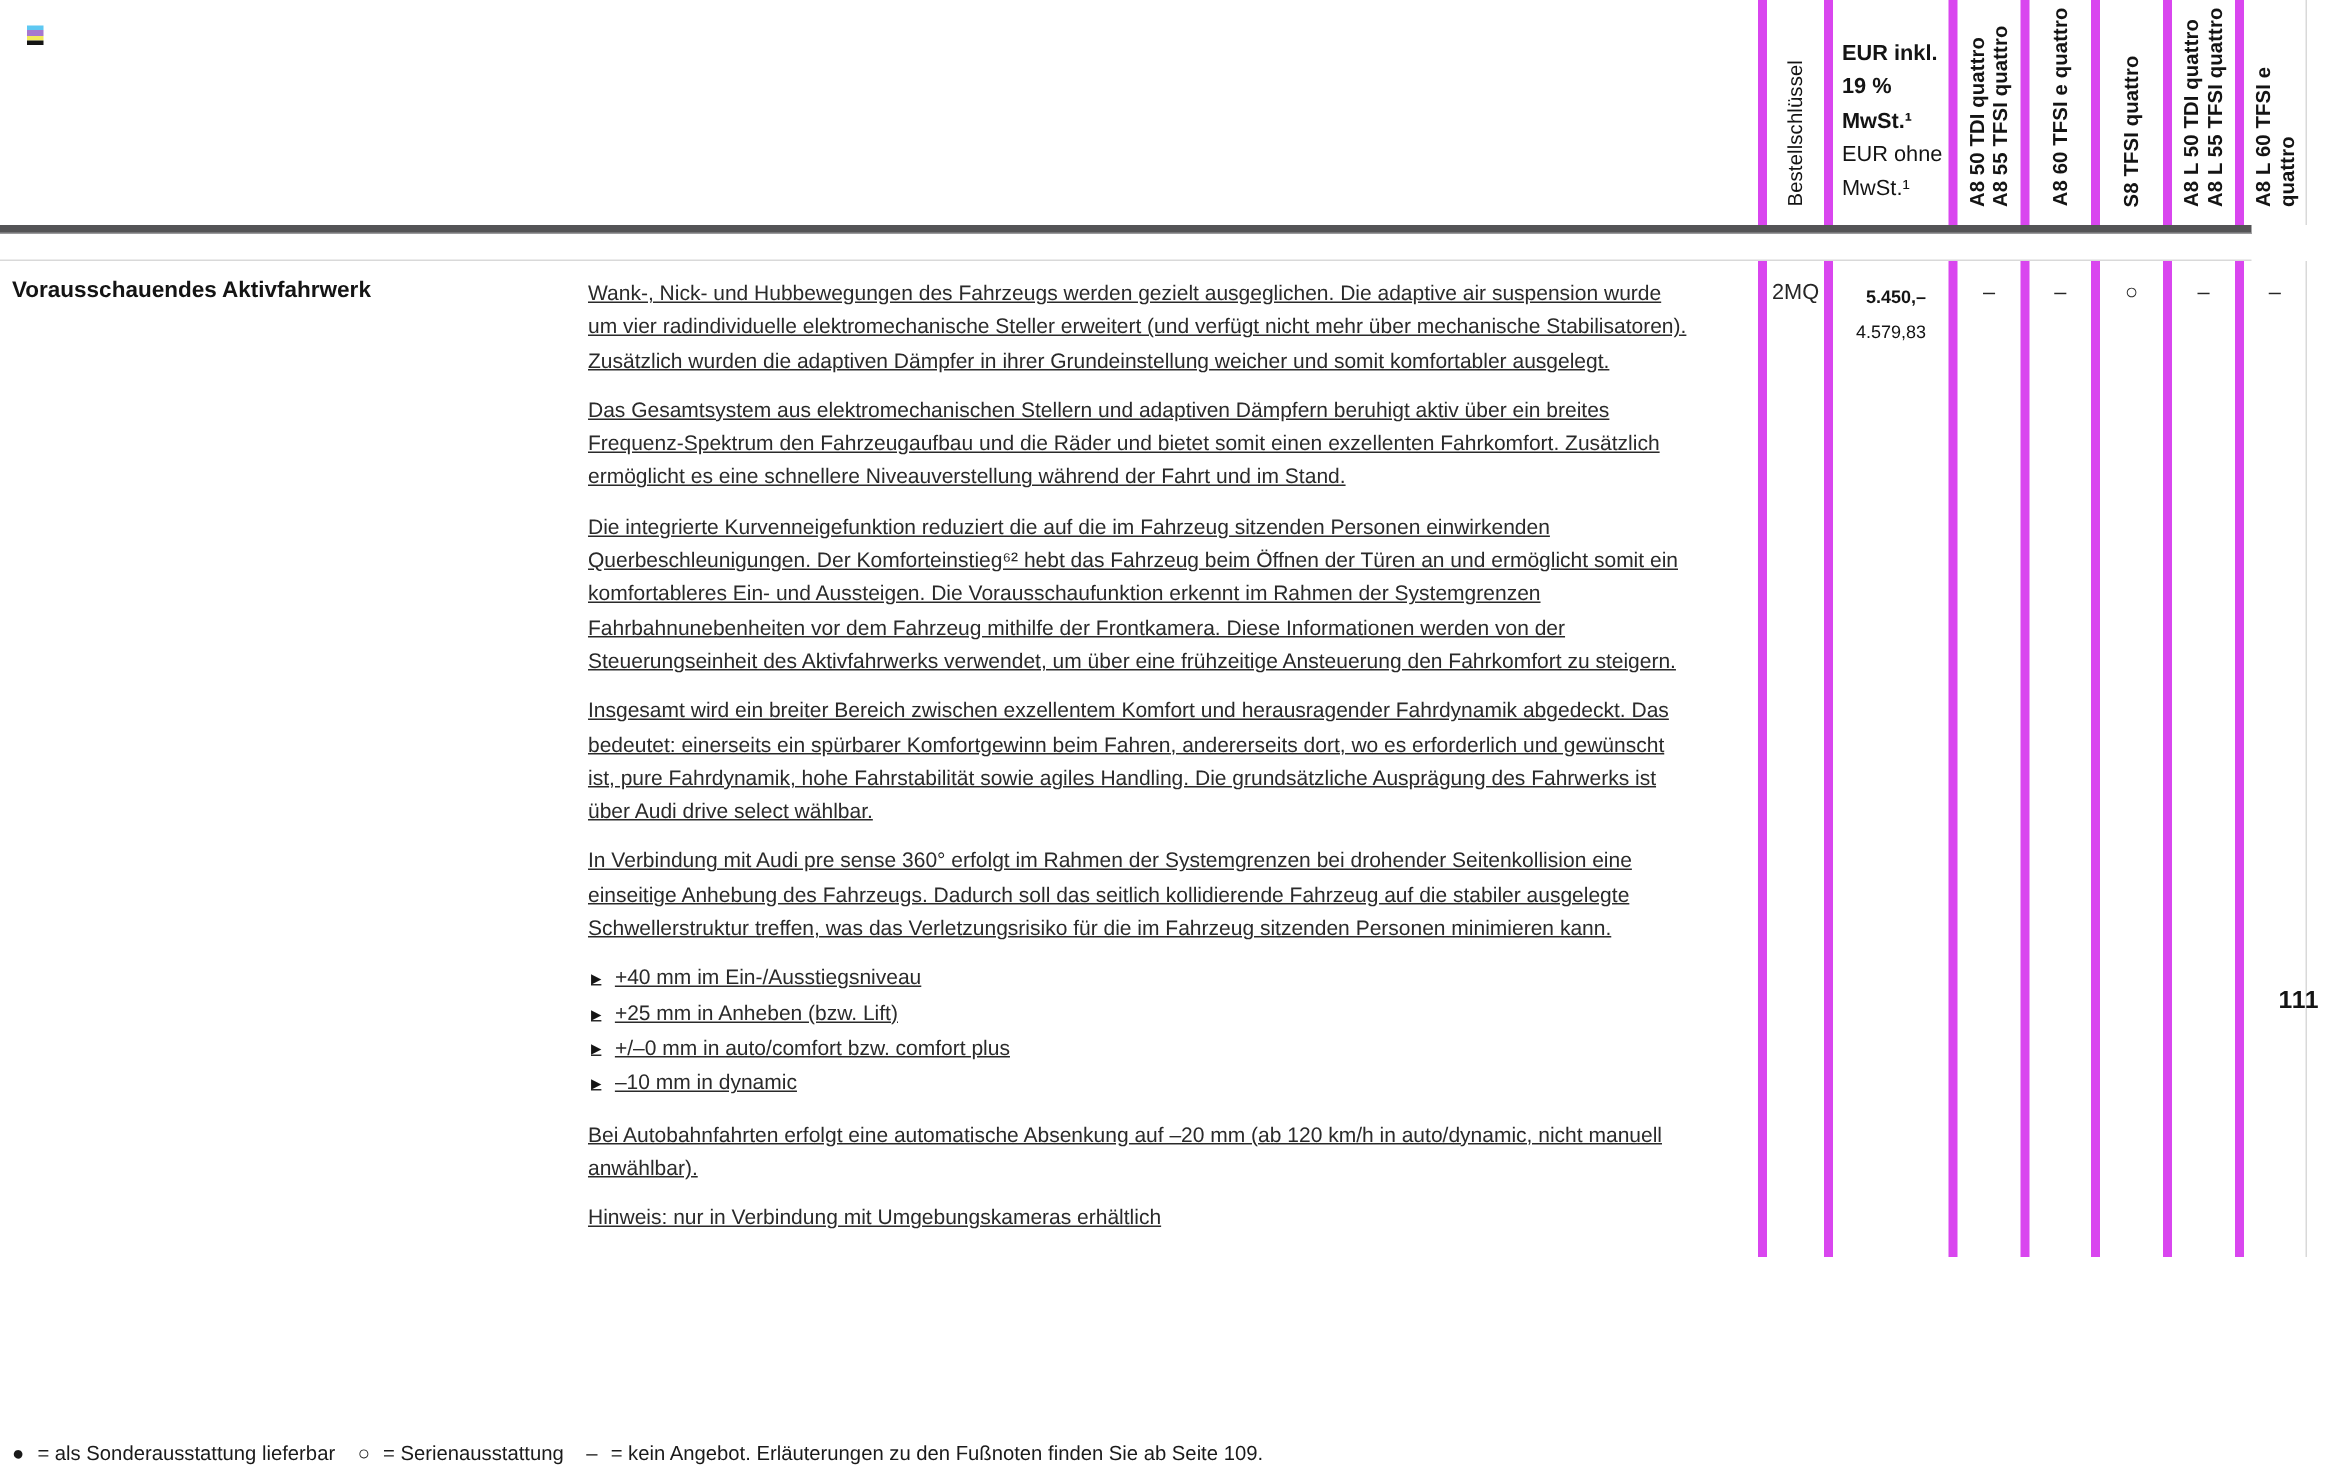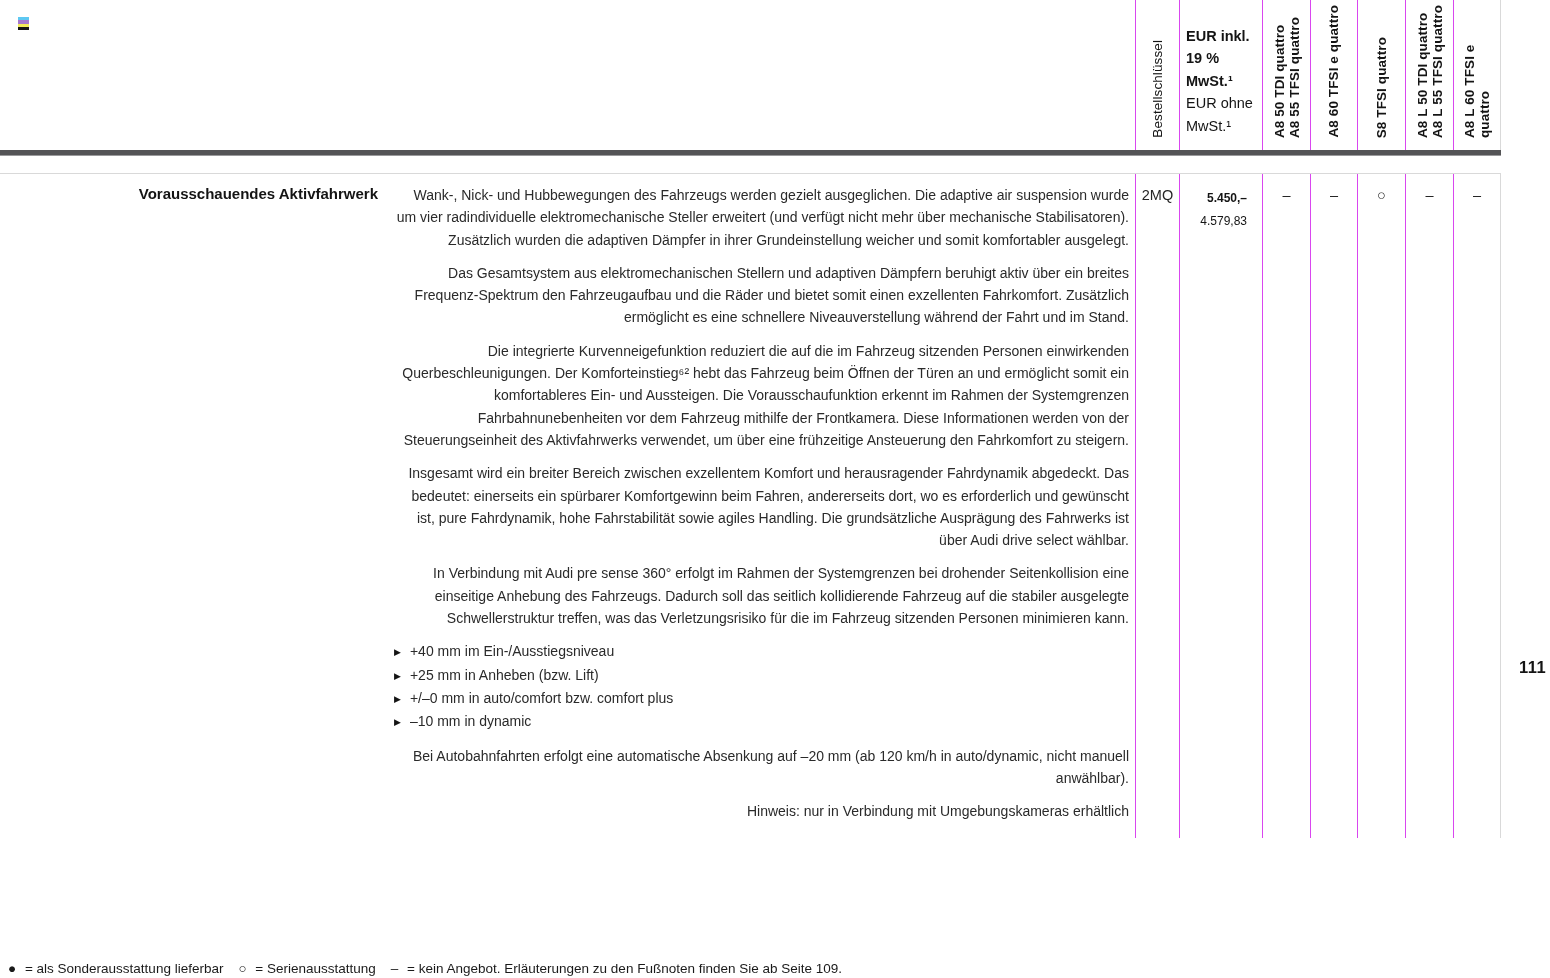--- a/index.html
+++ b/index.html
@@ -1,28 +1,28 @@
 <!DOCTYPE html>
 <html lang="de"><head>
 <meta charset="utf-8">
 <style>
   html,body{margin:0;padding:0;background:#ffffff;}
   body{
     width:1550px;height:978px;position:relative;overflow:hidden;
     font-family:"Liberation Sans","DejaVu Sans",sans-serif;
     color:#1f1f1f;-webkit-font-smoothing:antialiased;
   }
-  .abs{position:absolute;text-align:right;}
+  .abs{position:absolute;}
 
   
   .print-mark{left:18px;top:17px;width:11px;height:13px;display:flex;flex-direction:column;}
   .print-mark div{flex:1;}
 
   
-  .col{position:absolute;box-sizing:border-box;border-left:1px solid #d946ef;}
+  .col{position:absolute;box-sizing:border-box;border-left:6px solid #d946ef;margin-left:37px;}
   .col.last{border-right:1px solid #d9d9d9;}
   .hcell{top:0;height:150px;}
   .bcell{top:174px;height:664px;}
   .c1{left:1135px;width:44px;}
   .c2{left:1179px;width:83px;}
   .c3{left:1262px;width:48px;}
   .c4{left:1310px;width:47px;}
   .c5{left:1357px;width:48px;}
   .c6{left:1405px;width:48px;}
   .c7{left:1453px;width:48px;}
@@ -41,21 +41,21 @@
 
   .eur-head{position:absolute;left:6px;bottom:13px;font-size:14.5px;line-height:22.5px;color:#141414;}
   .eur-head .b{font-weight:700;}
 
   .cellval{padding-top:13px;text-align:center;font-size:14.5px;color:#262626;}
   .pricecell{padding:13px 15px 0 0;text-align:right;font-size:12px;line-height:22.5px;color:#141414;}
   .pricecell .b{font-weight:700;}
 
   .row-title{left:8px;top:185px;width:370px;font-size:15px;font-weight:700;color:#141414;}
 
-  .desc{left:392px;top:184px;width:737px;font-size:14px;line-height:22.3px;color:#2a2a2a;}
+  .desc{left:392px;top:184px;width:737px;font-size:14px;line-height:22.3px;color:#2a2a2a;text-decoration:underline;}
   .desc p{margin:0 0 11px 0;}
   .desc p.tight{margin-bottom:0;}
   .desc ul{list-style:none;margin:0 0 11px 0;padding:0;}
   .desc li{display:flex;align-items:flex-start;}
   .desc .tri{font-size:9px;line-height:22.3px;padding-top:1px;margin:0 9px 0 2px;color:#141414;}
 
   .page-num{left:1519px;top:658px;font-size:16.5px;font-weight:700;letter-spacing:.5px;color:#141414;}
 
   .footer{left:8px;top:961px;font-size:13.5px;color:#1a1a1a;display:flex;align-items:baseline;}
   .footer .seg{margin-right:15px;white-space:nowrap;}

